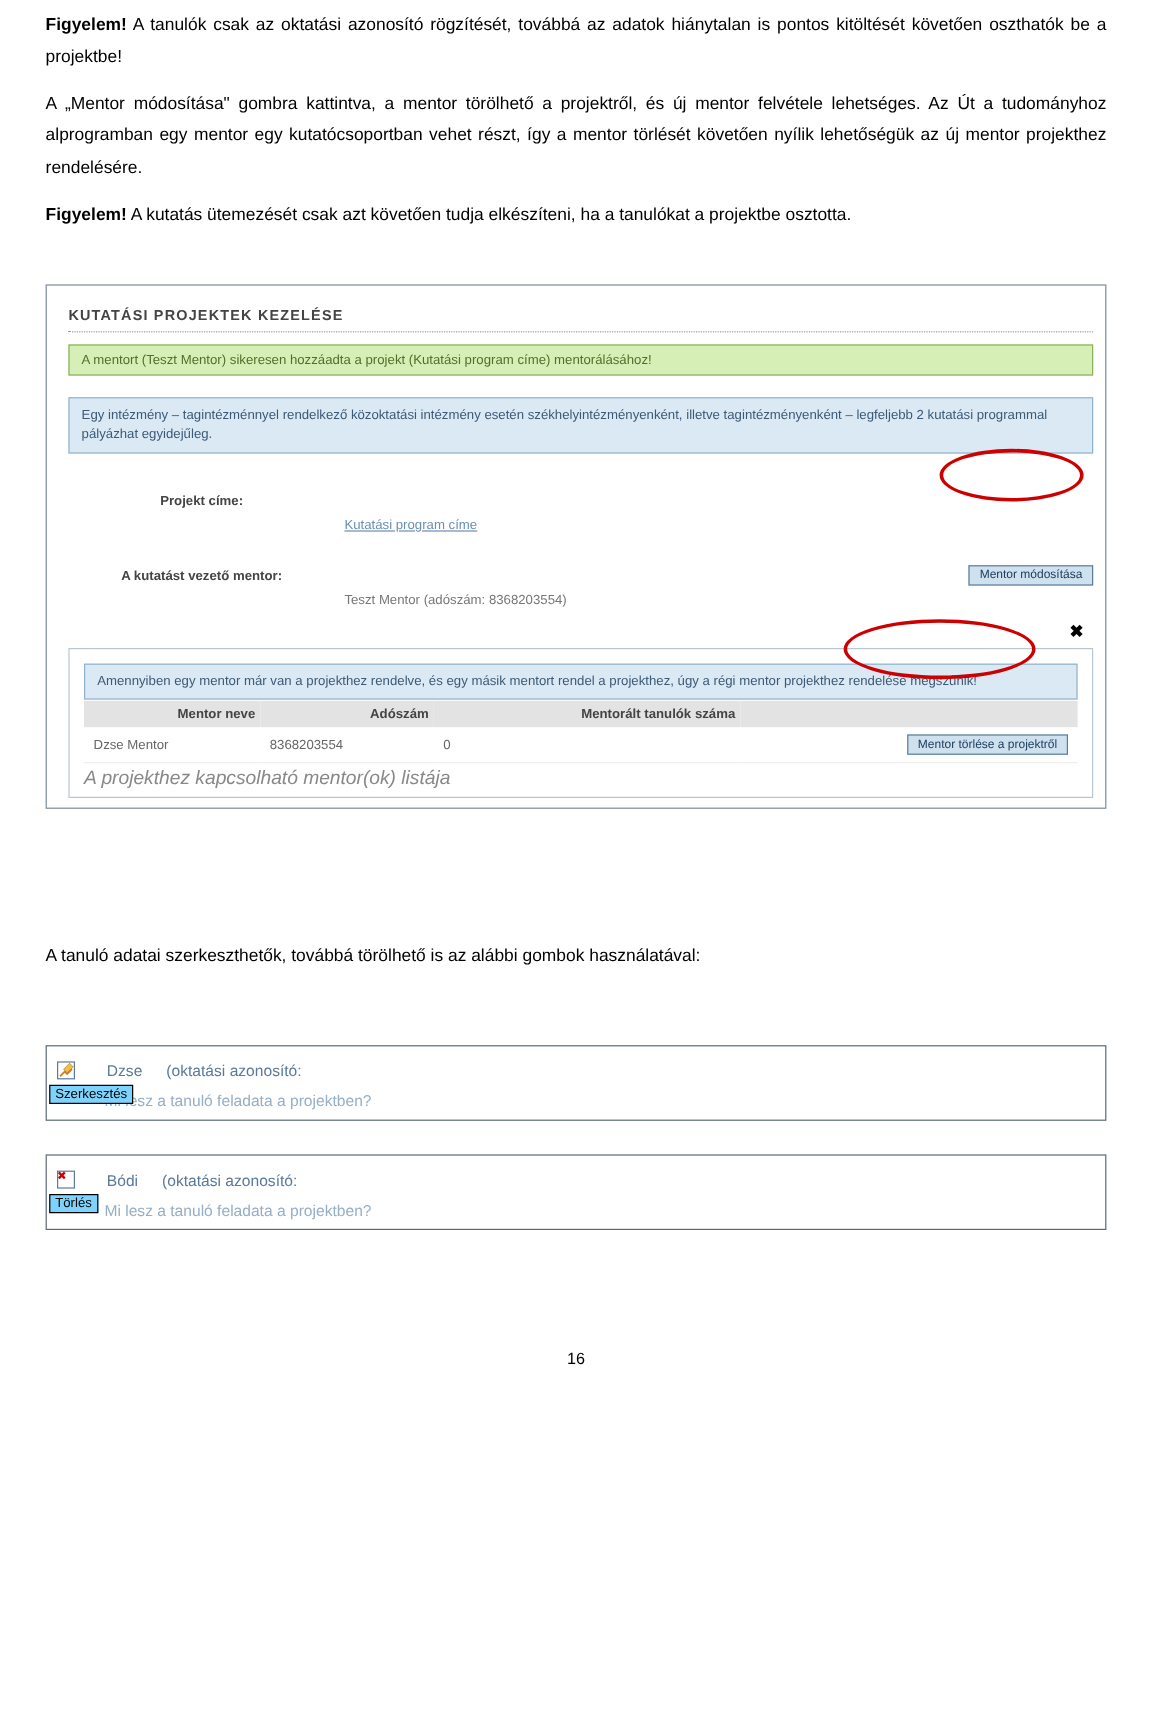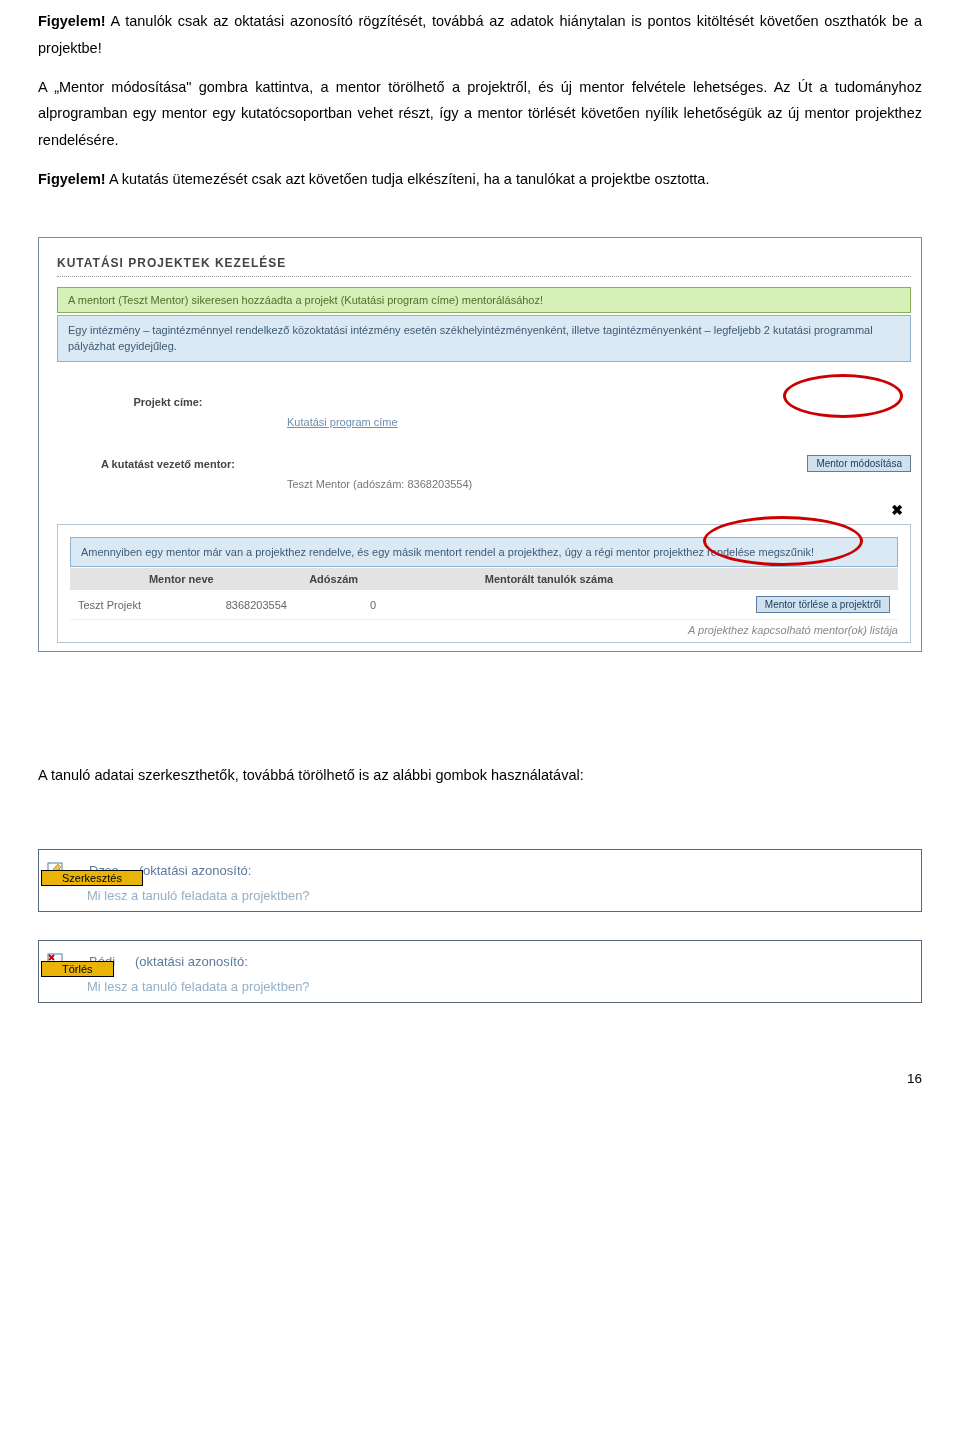--- a/index.html
+++ b/index.html
@@ -37,21 +37,21 @@
   .dotted-line {
     border-top: 1px dotted #999;
     margin-bottom: 10px;
   }
   .alert-green {
     background: #d6efb6;
     border: 1px solid #8bb05a;
     color: #50702a;
     font-size: 11px;
     padding: 6px 10px;
-    margin-bottom: 2px;
+    margin-bottom: 18px;
     font-family: Verdana, Geneva, sans-serif;
   }
   .alert-blue {
     background: #dbe9f5;
     border: 1px solid #8fb3cf;
     color: #3c5a75;
     font-size: 11px;
     padding: 6px 10px;
     margin-bottom: 14px;
     font-family: Verdana, Geneva, sans-serif;
@@ -119,24 +119,24 @@
     padding: 5px 4px;
   }
   .tbl td {
     font-size: 11px;
     padding: 6px 8px;
     color: #666;
     border-bottom: 1px solid #eee;
   }
   .tbl td.btn-cell { text-align: right; }
   .footer-note {
-    text-align: right;
+    text-align: left;
     font-style: italic;
     color: #888;
-    font-size: 11px;
+    font-size: 16px;
     padding-top: 4px;
   }
   .red-circle {
     position: absolute;
     border: 3px solid #cc0000;
     border-radius: 50%;
     pointer-events: none;
   }
   .circle1 { width: 120px; height: 44px; top: 136px; right: 18px; }
   .circle2 { width: 160px; height: 50px; top: 278px; right: 58px; }
@@ -165,39 +165,39 @@
   .page-icon {
     width: 16px; height: 16px;
     display: inline-block;
     margin-right: 26px;
   }
   .page-icon svg { width: 16px; height: 16px; }
   .name-text { color: #5a7a9a; margin-right: 20px; }
   .paren-text { color: #5a7a9a; }
   .small-btn {
     border: 1px solid #000;
-    background: #eab308;
-    font-size: 11px;
-    padding: 1px 20px;
+    background: #7dd3fc;
+    font-size: 11px;
+    padding: 1px 4px;
     position: absolute;
     left: 2px;
-    top: 20px;
+    top: 32px;
     font-family: Arial, sans-serif;
     color: #000;
   }
   .task-line {
     color: #95afc6;
     font-size: 13px;
     margin-left: 44px;
     margin-top: 10px;
   }
   .page-number {
-    text-align: right;
+    text-align: center;
     font-size: 13.5px;
-    margin-top: 68px;
+    margin-top: 100px;
     color: #000;
   }
 </style>
 </head>
 <body>
 
 <p class="doc-para">
   <span class="bold">Figyelem!</span><span> A tanulók csak az oktatási azonosító rögzítését, továbbá az adatok hiánytalan is pontos kitöltését követően oszthatók be a projektbe!</span>
 </p>
 
@@ -236,21 +236,21 @@
       <thead>
         <tr>
           <th>Mentor neve</th>
           <th>Adószám</th>
           <th>Mentorált tanulók száma</th>
           <th></th>
         </tr>
       </thead>
       <tbody>
         <tr>
-          <td>Teszt Projekt</td>
+          <td>Dzse Mentor</td>
           <td>8368203554</td>
           <td>0</td>
           <td class="btn-cell">
             <button class="btn-blue">Mentor törlése a projektről</button>
           </td>
         </tr>
       </tbody>
     </table>
     <div class="footer-note">A projekthez kapcsolható mentor(ok) listája</div>
   </div>

